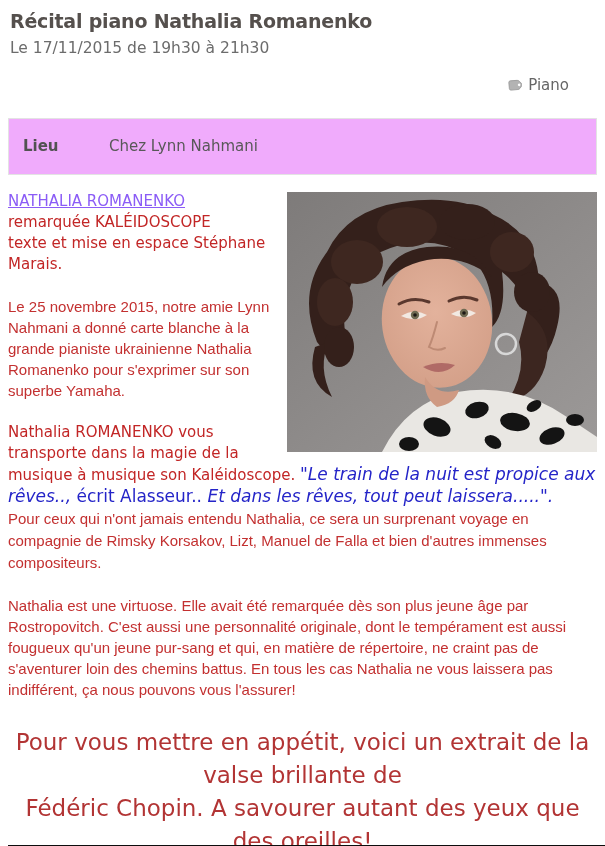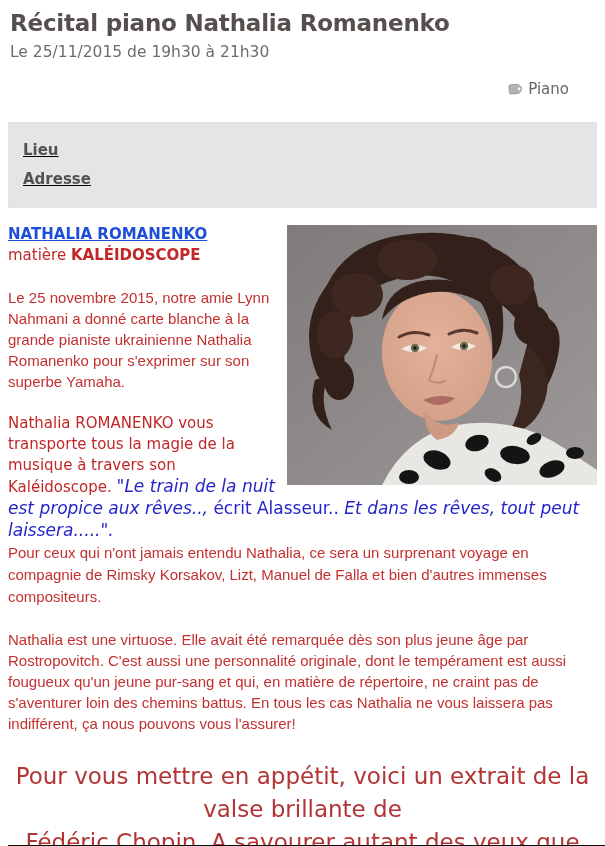--- a/index.html
+++ b/index.html
@@ -7,66 +7,65 @@
   body {
     width: 605px; height: 846px;
     font-family: "DejaVu Sans", sans-serif;
     position: relative; overflow: hidden;
   }
   .page { width: 605px; height: 846px; position: relative; }
 
   
   .title {
     margin: 10px 10px 0 10px;
-    font-size: 23px; font-weight: bold;
+    font-size: 19px; font-weight: bold;
     color: #55504d; letter-spacing: -0.2px;
     font-family: "DejaVu Sans", sans-serif;
   }
   .date-line {
     margin: 7px 10px 0 10px;
     font-size: 15.5px; color: #6c6c6c;
   }
   .tag-row {
     margin: 19px 36px 0 0;
     text-align: right;
     font-size: 15px; color: #666666;
   }
   .tag { display: inline-flex; align-items: flex-end; gap: 6px; cursor: pointer; }
   .tag svg { display: block; }
 
   
   .info-box {
     margin: 20px 8px 0 8px;
-    background: #e5e5e5;
+    background: #f0abfc;
     border: 1px solid #e3e3e3;
     padding: 13px 14px;
     font-size: 15px;
-    text-decoration: underline;
   }
   .info-row { display: flex; line-height: 29px; }
   .info-label { width: 86px; font-weight: bold; color: #525252; }
   .info-value { color: #585858; }
 
   
   .article {
     margin: 16px 8px 0 8px;
     font-size: 15px; line-height: 21px;
     color: #c22626;
   }
   .photo {
     float: right;
     width: 310px; height: 260px;
     margin: 1px 0 6px 8px;
   }
   .photo svg { display: block; width: 310px; height: 260px; }
   .article p { margin: 0 0 21px 0; }
-  .bold { font-weight: bold; }
+  .bold { font-weight: normal; }
   .artist-link {
-    font-weight: bold; text-decoration: underline;
-    color: #1d4ed8; padding-right: 5px; cursor: pointer;
+    font-weight: normal; text-decoration: underline;
+    color: #8b5cf6; padding-right: 5px; cursor: pointer;
   }
   .comic {
     font-family: "Liberation Sans", sans-serif;
     color: #c33030;
   }
   .blue  { color: #2424c8; font-size: 17px; }
   .ital  { font-style: italic; }
   .closing {
     text-align: center;
     font-size: 23px; line-height: 33px;
@@ -81,42 +80,42 @@
     height: 8px; background: #0d0d0d;
   }
 </style>
 </head>
 <body>
 
 <div class="page">
 
   <h1 class="title">Récital piano Nathalia Romanenko</h1>
 
-  <div class="date-line">Le 25/11/2015 de 19h30 à 21h30</div>
+  <div class="date-line">Le 17/11/2015 de 19h30 à 21h30</div>
 
   <div class="tag-row">
     <span class="tag">
       <span>
         <svg width="17" height="17" viewBox="0 0 17 17">
           <g transform="rotate(40 8.5 8.5)">
             <path d="M3 7 L8 2.2 Q9 1.4 10.2 1.5 L13.6 1.8 Q14.8 2 15 3.2 L15.3 6.6 Q15.4 7.8 14.5 8.7 L9.6 13.6 Q8.5 14.6 7.4 13.6 L3 9.2 Q2 8.1 3 7 Z" fill="#b3b3b3" stroke="#9a9a9a" stroke-width="0.8"></path>
             <circle cx="12.4" cy="4.4" r="1.3" fill="#ffffff"></circle>
           </g>
         </svg>
       </span>
       <span>Piano</span>
     </span>
   </div>
 
   <div class="info-box">
     <div class="info-row">
       <span class="info-label">Lieu</span>
+      <span class="info-value">Chez Lynn Nahmani</span>
     </div>
     <div class="info-row">
-      <span class="info-label">Adresse</span>
     </div>
   </div>
 
   <div class="article">
 
     <div class="photo">
       <svg viewBox="0 0 310 260" preserveAspectRatio="none">
         <defs>
           <linearGradient id="bgG" x1="0" y1="0" x2="1" y2="1">
             <stop offset="0" stop-color="#7e7b7a"></stop>
@@ -176,27 +175,28 @@
           <ellipse cx="247" cy="214" rx="8" ry="5" transform="rotate(-30 247 214)"></ellipse>
           <ellipse cx="288" cy="228" rx="9" ry="6"></ellipse>
         </g>
 
         <path d="M138 185 Q150 205 172 198 Q168 212 150 215 Q136 205 138 185 Z" fill="#cf9a83"></path>
       </svg>
     </div>
 
     <p>
       <span class="artist-link">NATHALIA ROMANENKO</span><br>
-      <span>matière </span><span class="bold">KALÉIDOSCOPE</span><br>
+      <span>remarquée </span><span class="bold">KALÉIDOSCOPE</span><br>
+      <span>texte et mise en espace Stéphane Marais.</span>
     </p>
 
     <p class="comic">Le 25 novembre 2015, notre amie Lynn Nahmani a donné carte blanche à la grande pianiste ukrainienne Nathalia Romanenko pour s'exprimer sur son superbe Yamaha.</p>
 
     <p>
-      <span>Nathalia ROMANENKO vous transporte tous la magie de la musique à travers son Kaléidoscope. </span><span class="blue ital">"Le train de la nuit est propice aux rêves..,</span><span class="blue"> écrit Alasseur.. </span><span class="blue ital">Et dans les rêves, tout peut laissera.....".</span><br>
+      <span>Nathalia ROMANENKO vous transporte dans la magie de la musique à musique son Kaléidoscope. </span><span class="blue ital">"Le train de la nuit est propice aux rêves..,</span><span class="blue"> écrit Alasseur.. </span><span class="blue ital">Et dans les rêves, tout peut laissera.....".</span><br>
       <span class="comic">Pour ceux qui n'ont jamais entendu Nathalia, ce sera un surprenant voyage en compagnie de Rimsky Korsakov, Lizt, Manuel de Falla et bien d'autres immenses compositeurs.</span>
     </p>
 
     <p class="comic">Nathalia est une virtuose. Elle avait été remarquée dès son plus jeune âge par Rostropovitch. C'est aussi une personnalité originale, dont le tempérament est aussi fougueux qu'un jeune pur-sang et qui, en matière de répertoire, ne craint pas de s'aventurer loin des chemins battus. En tous les cas Nathalia ne vous laissera pas indifférent, ça nous pouvons vous l'assurer!</p>
 
     <p class="closing">
       <span>Pour vous mettre en appétit, voici un extrait de la valse brillante de</span><br>
       <span>Fédéric Chopin. A savourer autant des yeux que des oreilles!</span>
     </p>
 

